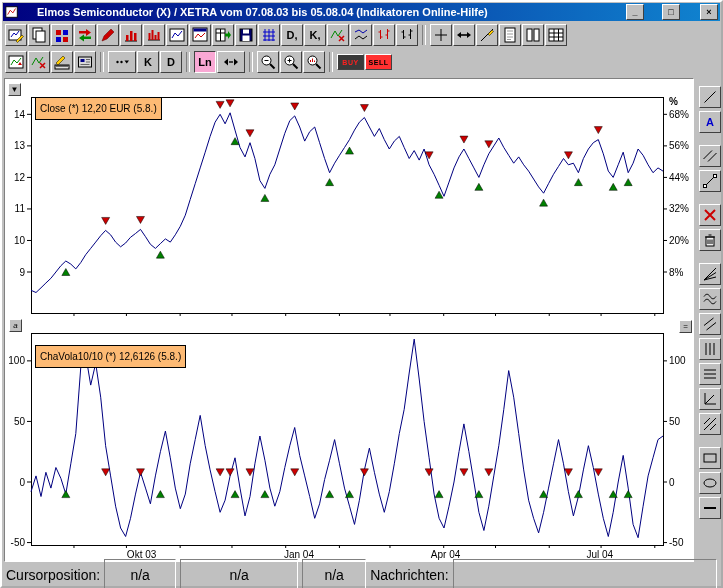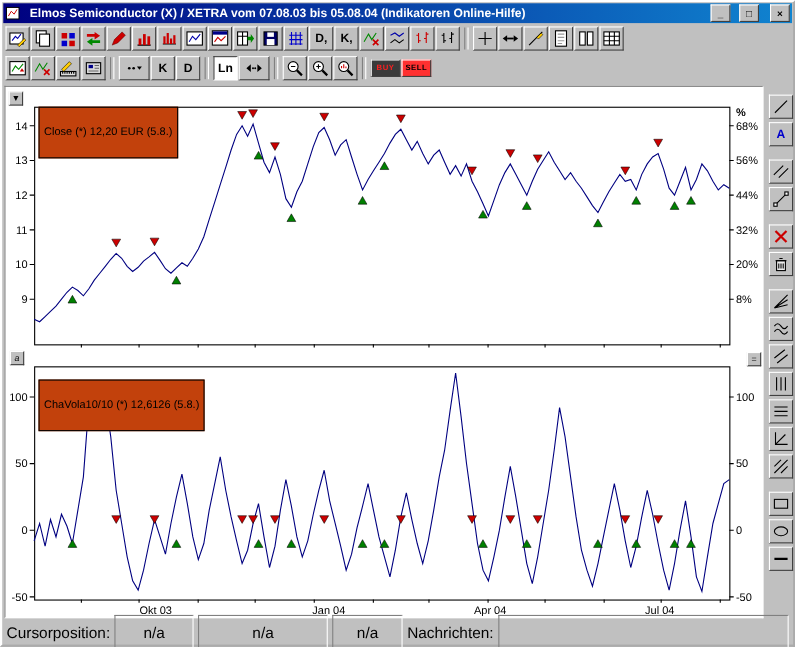--- a/index.html
+++ b/index.html
@@ -2,50 +2,50 @@
 <html><head>
 <meta charset="utf-8">
 <style>
   html,body{margin:0;padding:0;width:723px;height:588px;overflow:hidden;
     font-family:"Liberation Sans",sans-serif;background:#c0c0c0;}
   .window{position:absolute;left:0;top:0;width:723px;height:588px;box-sizing:border-box;
     border:2px outset #fff;background:#c0c0c0;}
   
   .titlebar{position:absolute;left:1px;top:1px;right:1px;height:18px;
     background:linear-gradient(90deg,#000080,#1084d0);color:#fff;display:flex;
-    align-items:center;padding:0 2px;gap:8px;}
+    align-items:center;padding:0 2px;gap:18px;}
   .tb-title{flex:1;font-size:11px;font-weight:bold;white-space:nowrap;overflow:hidden;}
   .win-btn{width:16px;height:14px;background:#c0c0c0;border:1px solid;
     border-color:#fff #404040 #404040 #fff;color:#000;font-size:9px;font-weight:bold;
     display:flex;align-items:center;justify-content:center;line-height:1;flex:0 0 auto;}
   .win-btn.close{margin-left:2px;}
   .app-icon{width:14px;height:14px;flex:0 0 auto;display:flex;align-items:center;}
   
   .tb-row{position:absolute;left:3px;display:flex;align-items:center;gap:1px;height:26px;}
   #tb1{top:20px;} #tb2{top:47px;}
   .tb-btn{width:22px;height:22px;box-sizing:border-box;background:#c0c0c0;
     border:1px solid;border-color:#fff #404040 #404040 #fff;display:flex;
     align-items:center;justify-content:center;flex:0 0 auto;}
-  .tb-btn.pressed{border-color:#404040 #fff #fff #404040;background:#ffffff;justify-content:center;}
+  .tb-btn.pressed{border-color:#404040 #fff #fff #404040;background:#f9a8d4;justify-content:center;}
   .tb-btn.wide{width:28px;}
   .tb-btn.small-btn{width:27px;height:16px;}
   .tb-btn span{font-size:11px;line-height:1;}
   .tb-btn.small-btn span{font-size:7px;font-weight:bold;letter-spacing:0.5px;}
   .tb-sep{width:2px;height:20px;border-left:1px solid #808080;border-right:1px solid #fff;
     margin:0 3px;flex:0 0 auto;}
   
   .chart-area{position:absolute;left:2px;top:76px;width:690px;height:484px;background:#fff;
     border:1px solid;border-color:#808080 #fff #fff #808080;box-sizing:border-box;}
   .chart-title{position:absolute;left:0;right:0;top:1px;text-align:center;
     font-size:12px;font-weight:bold;color:#000;}
   svg.pane{position:absolute;left:0;font-family:"Liberation Sans",sans-serif;}
   #pane1{top:14px;width:688px;height:238px;}
   #pane2{top:252px;width:688px;height:229px;}
-  .legend{position:absolute;background:#c2410c;border:1px solid #000;font-size:10px;
-    line-height:13px;height:13px;padding:16px 4px;color:#000;white-space:nowrap;}
+  .legend{position:absolute;background:#fdba74;border:1px solid #000;font-size:10px;
+    line-height:13px;height:13px;padding:4px 4px;color:#000;white-space:nowrap;}
   #legend1{left:30px;top:18px;}
   #legend2{left:30px;top:266px;}
   .mini-box{position:absolute;width:13px;height:13px;background:#c0c0c0;border:1px solid;
     border-color:#fff #404040 #404040 #fff;box-sizing:border-box;font-size:8px;
     display:flex;align-items:center;justify-content:center;line-height:1;color:#000;}
   .scale-dd{left:3px;top:4px;}
   .a-box{left:4px;top:240px;font-style:italic;}
   .eq-box{left:674px;top:241px;}
   
   .right-tools{position:absolute;left:695px;top:84px;width:26px;display:flex;

